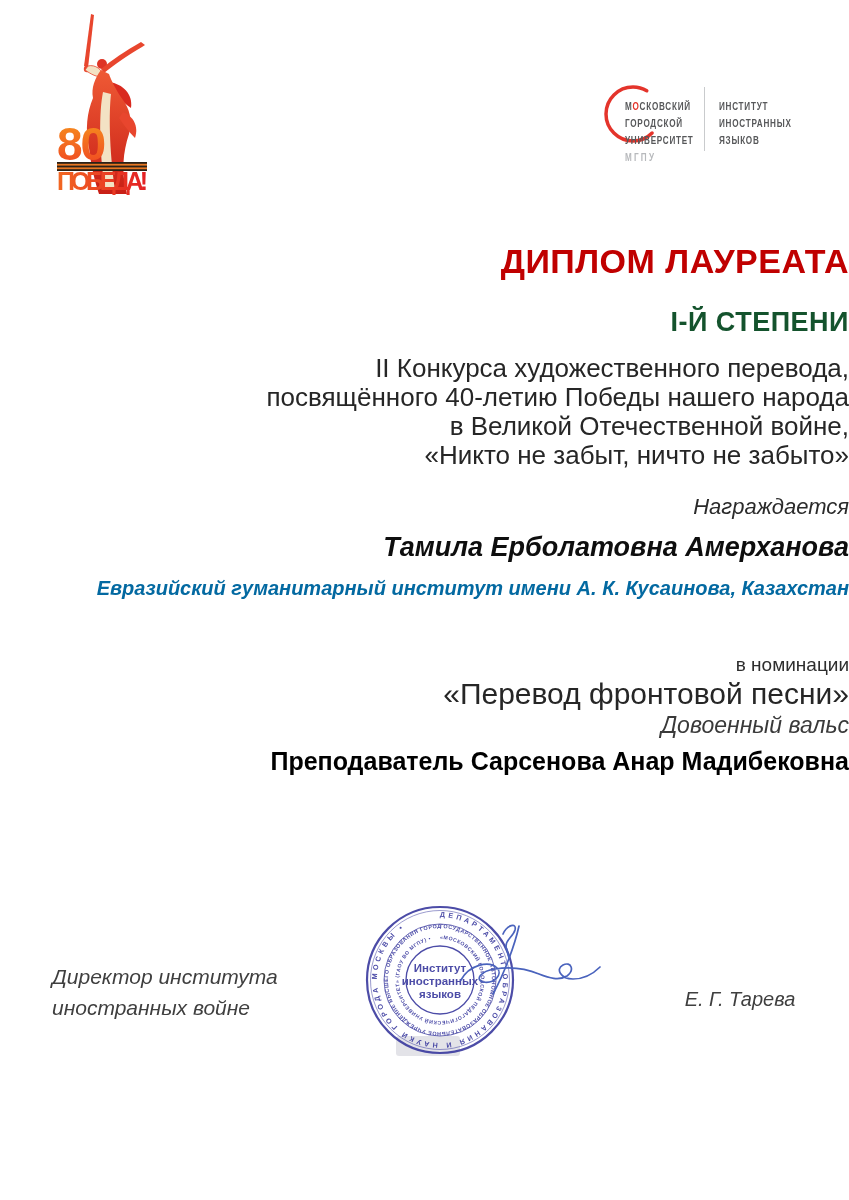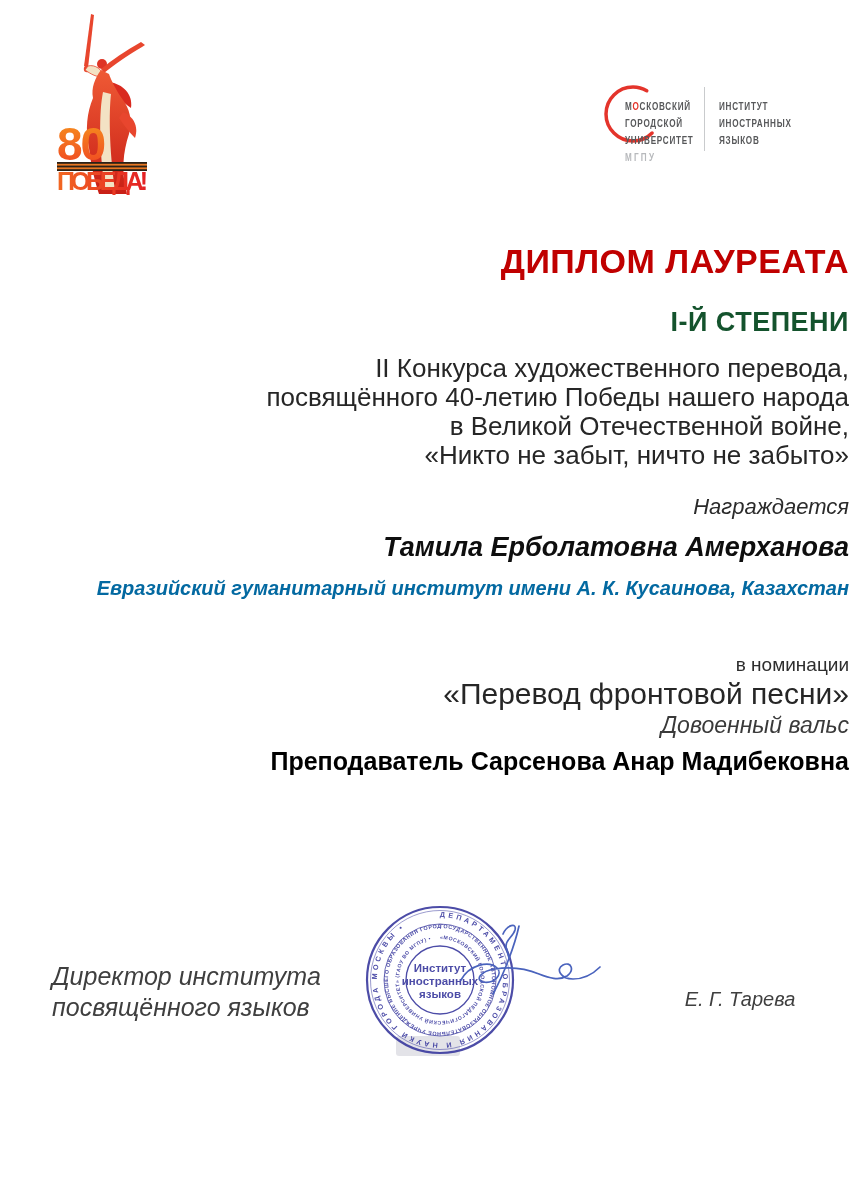--- a/index.html
+++ b/index.html
@@ -37,21 +37,21 @@
   .award-label{top:494px;font-size:22px;font-style:italic;color:#2b2b2b;}
   .recipient{top:532px;font-size:27px;font-weight:700;font-style:italic;color:#0e0e0e;}
   .institution{top:577px;font-size:20px;font-weight:700;font-style:italic;color:#0369a1;}
 
   .nom-label{top:654px;font-size:19px;color:#2e2e2e;}
   .nom-title{top:677px;font-size:30px;color:#262626;}
   .work-title{top:712px;font-size:23px;font-style:italic;color:#3a3a3a;}
   .teacher{top:747px;font-size:25px;font-weight:700;color:#000;}
 
   
-  .signer-role{left:52px;top:961px;font-size:25px;font-style:italic;color:#3f3f3f;line-height:31px;}
+  .signer-role{left:52px;top:961px;font-size:21px;font-style:italic;color:#3f3f3f;line-height:31px;}
   .signer-name{left:660px;top:988px;width:160px;text-align:center;font-size:20px;font-style:italic;color:#3f3f3f;}
   .stamp-blob{left:396px;top:1036px;width:64px;height:20px;background:#c2c2cc;opacity:0.45;border-radius:3px;}
   .stamp{left:360px;top:900px;opacity:0.92;}
   .signature{left:455px;top:918px;}
 </style>
 </head>
 <body>
 
 <div class="page">
 
@@ -133,21 +133,21 @@
   <div class="abs ctr recipient">Тамила Ерболатовна Амерханова</div>
   <div class="abs ctr institution">Евразийский гуманитарный институт имени А. К. Кусаинова, Казахстан</div>
 
   <div class="abs ctr nom-label">в номинации</div>
   <div class="abs ctr nom-title">«Перевод фронтовой песни»</div>
   <div class="abs ctr work-title">Довоенный вальс</div>
   <div class="abs ctr teacher">Преподаватель Сарсенова Анар Мадибековна</div>
 
   <div class="abs signer-role">
     <div>Директор института</div>
-    <div>посвящённого языков</div>
+    <div>иностранных войне</div>
   </div>
 
   <div class="abs stamp-blob"></div>
 
   <svg class="abs stamp" width="160" height="160" viewBox="0 0 160 160">
     <defs>
       <path id="sr1" d="M80,17 a63,63 0 1,1 -0.05,0" fill="none"></path>
       <path id="sr2" d="M80,28 a52,52 0 1,1 -0.05,0" fill="none"></path>
       <path id="sr3" d="M80,39 a41,41 0 1,1 -0.05,0" fill="none"></path>
     </defs>

